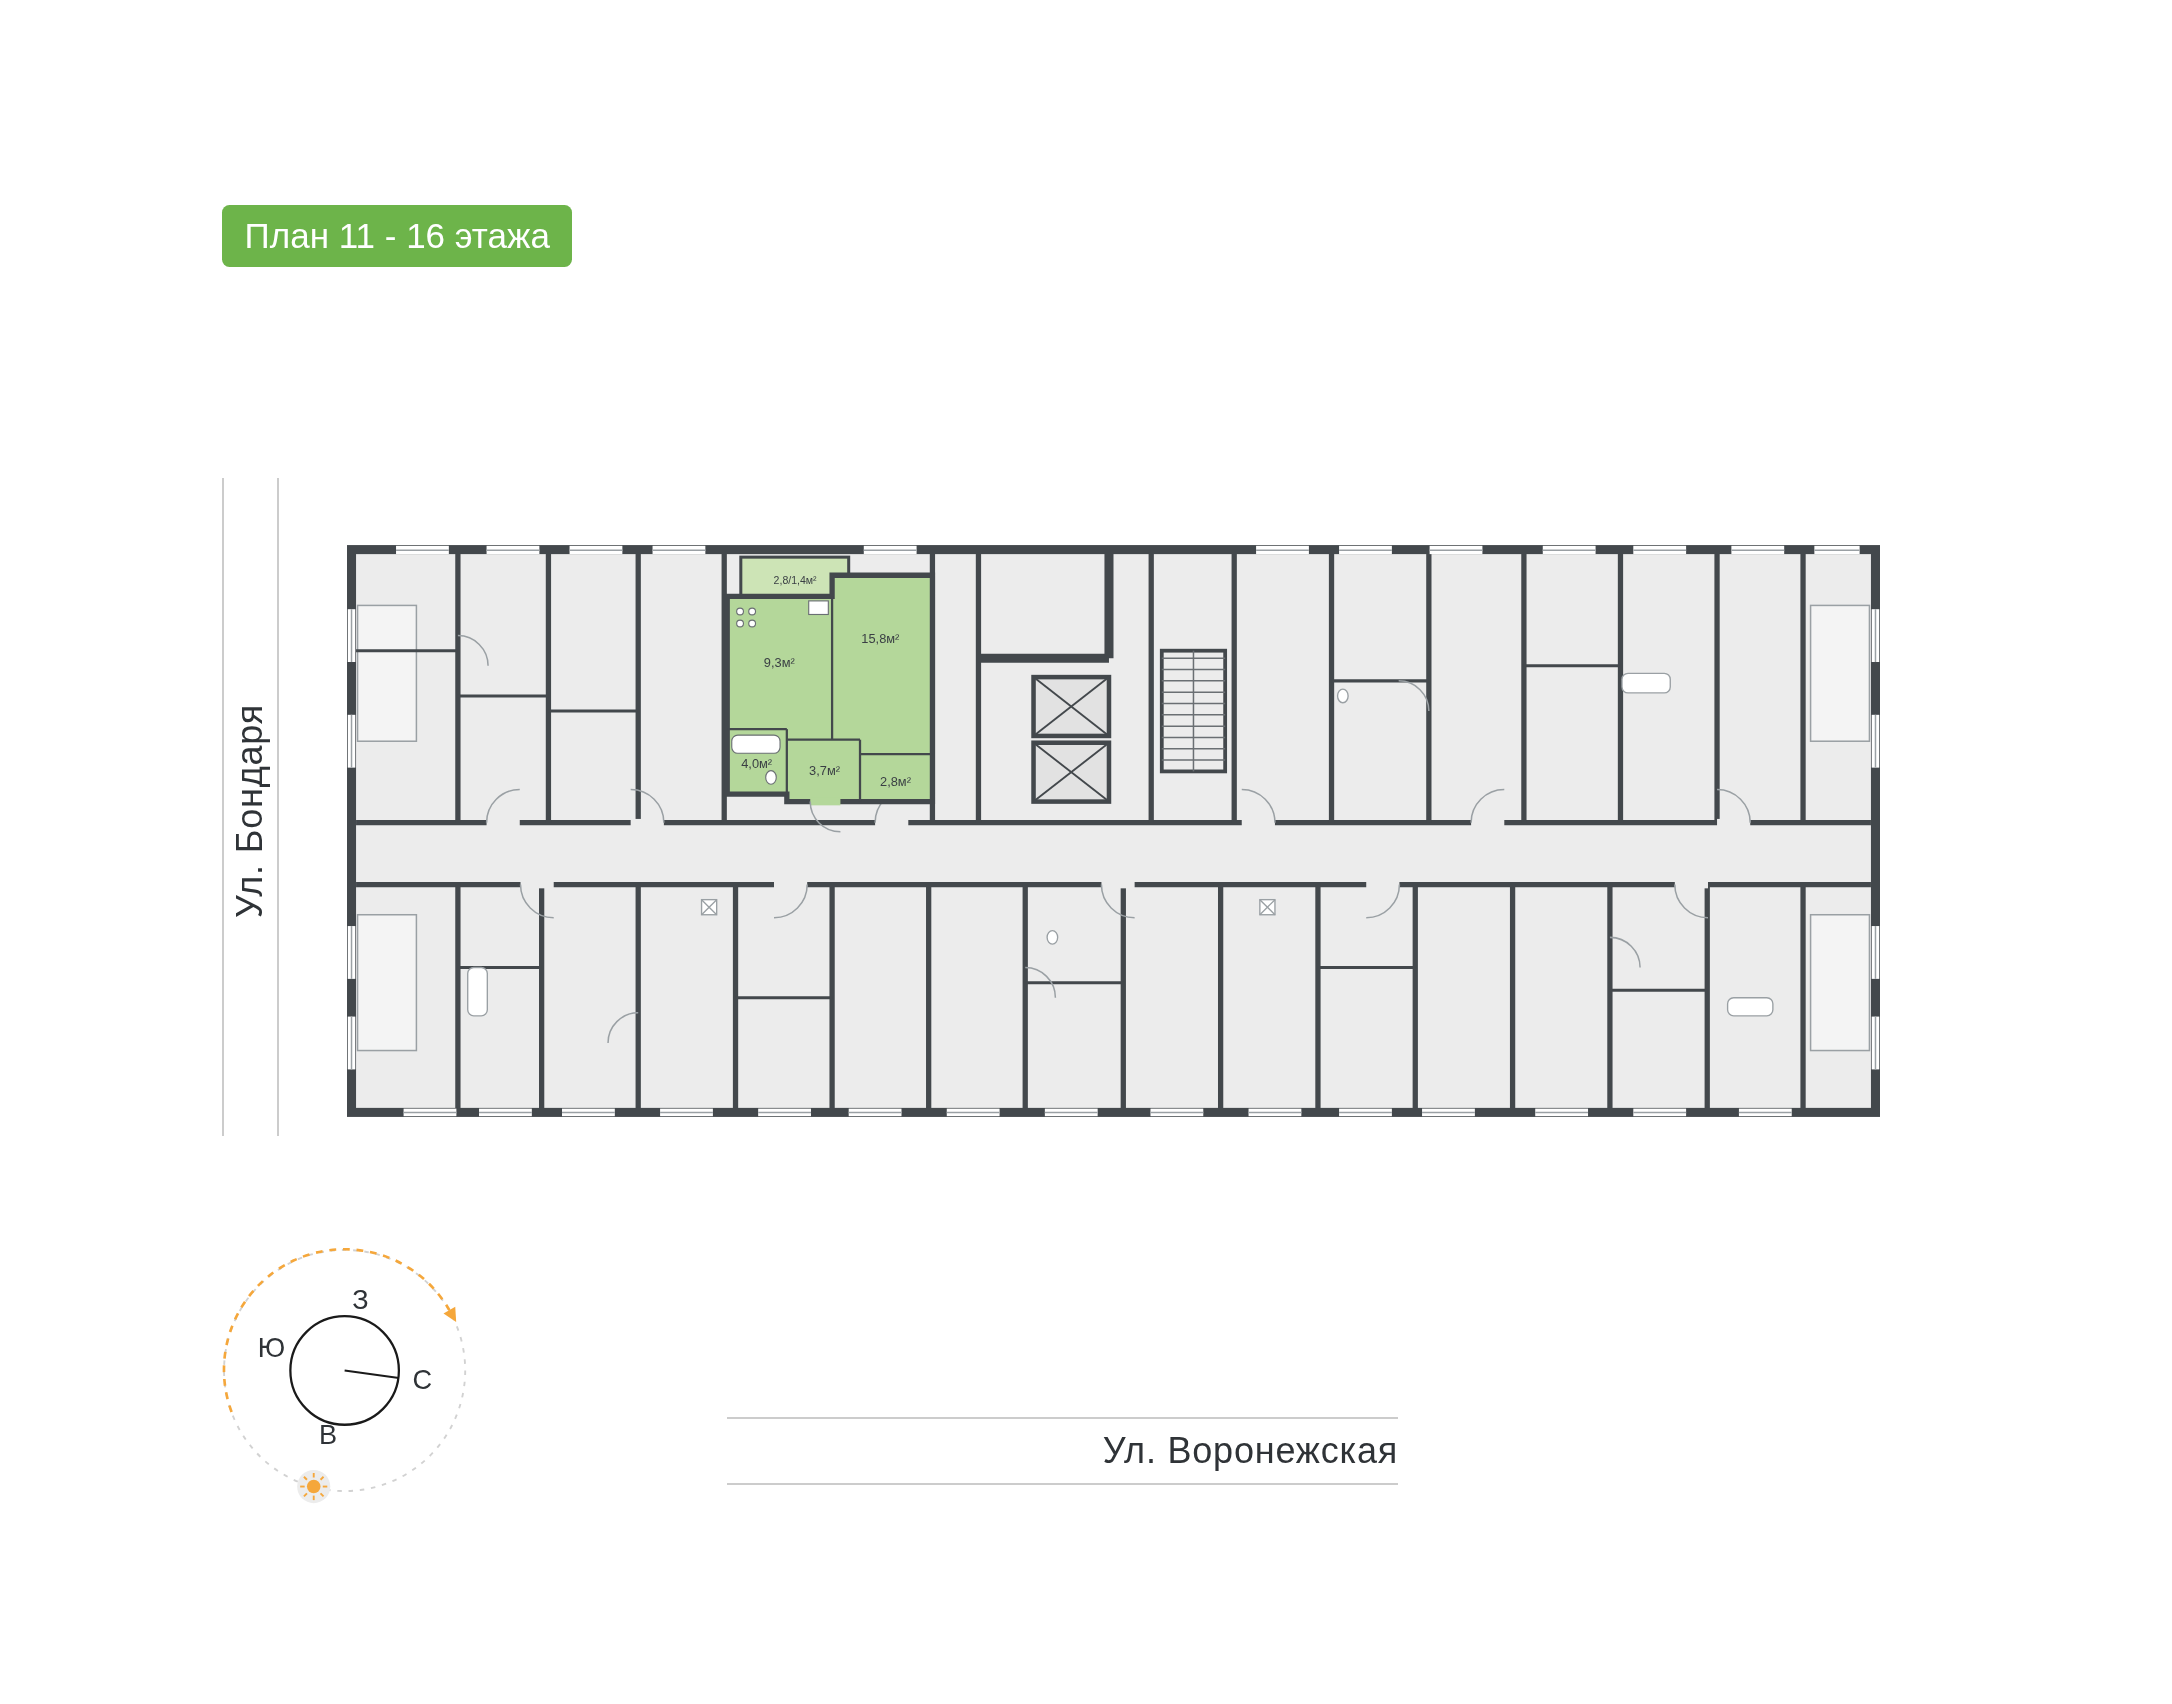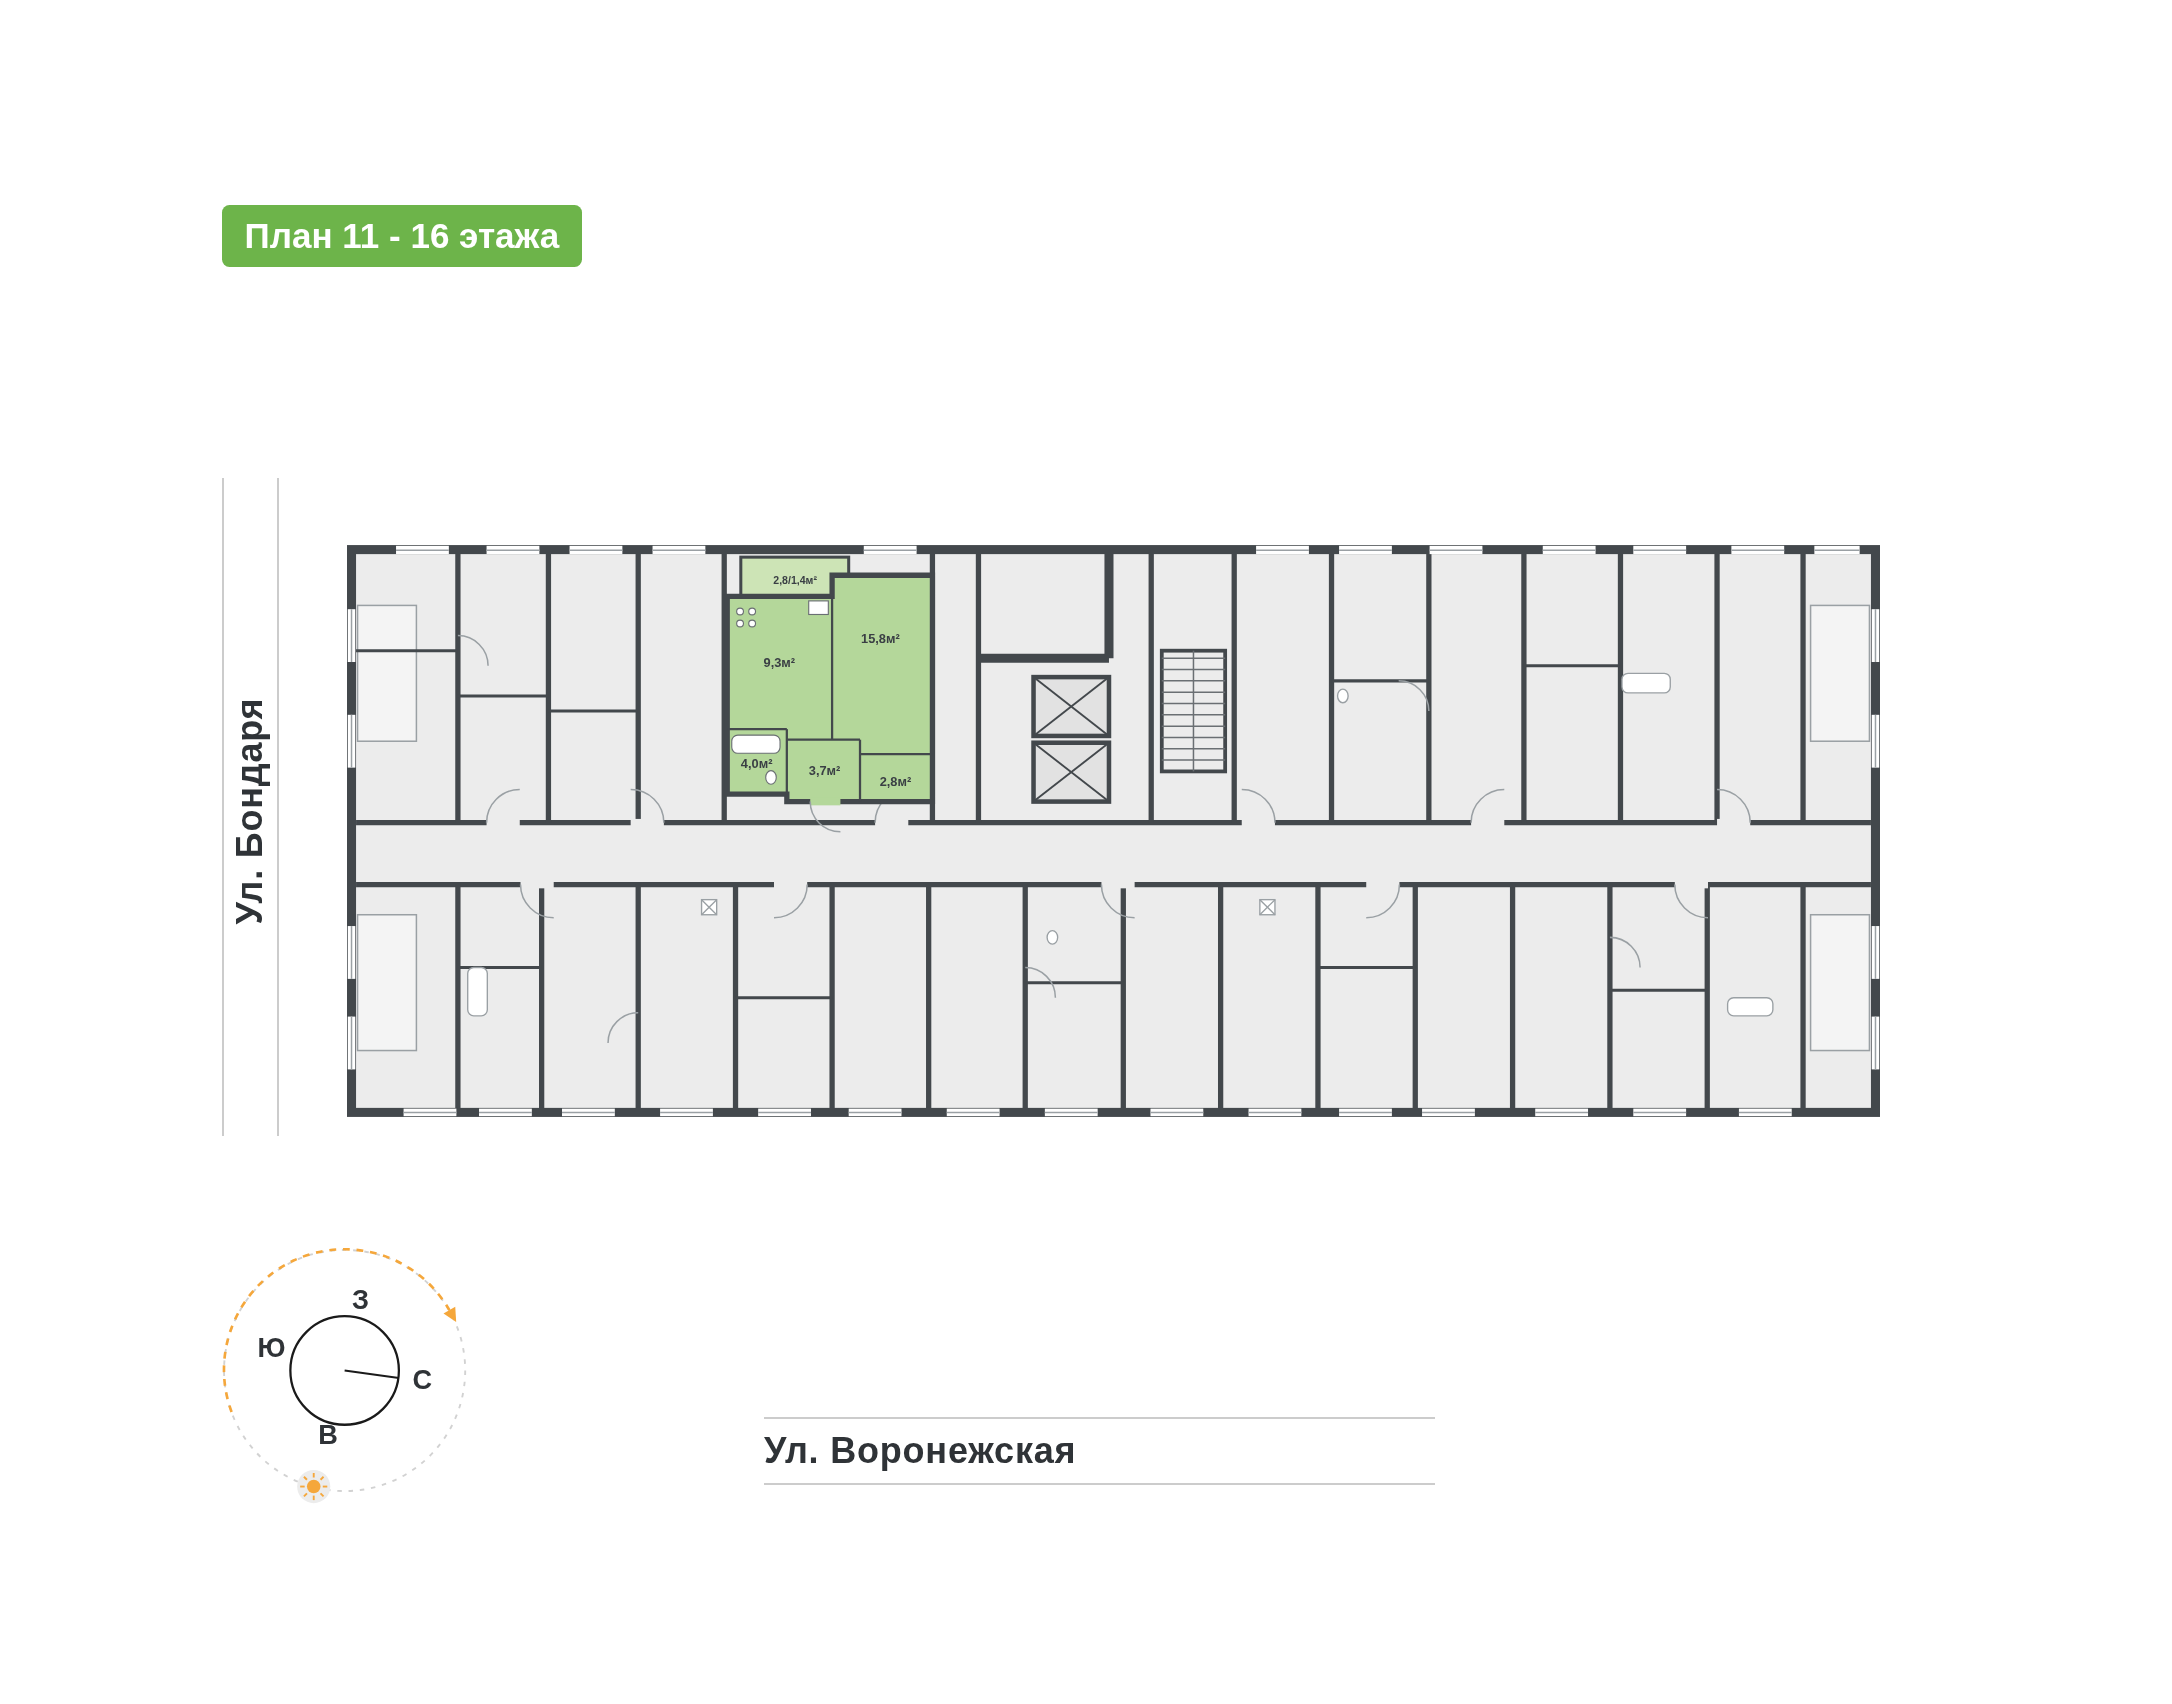--- a/index.html
+++ b/index.html
@@ -3,21 +3,20 @@
 <meta charset="utf-8">
 <style>
   html, body { margin: 0; padding: 0; background: #ffffff; }
   .page {
     position: relative;
     width: 2168px;
     height: 1705px;
     background: #ffffff;
     font-family: "Liberation Sans", sans-serif;
     overflow: hidden;
-    font-weight: bold;
   }
   .badge {
     position: absolute;
     left: 222px;
     top: 205px;
     background: #6db44a;
     color: #ffffff;
     font-size: 35px;
     line-height: 1;
     padding: 13px 22.6px 14.3px 22.6px;
@@ -38,29 +37,29 @@
     left: 250px;
     top: 811px;
     transform: translate(-50%, -50%) rotate(-90deg);
     font-size: 36px;
     color: #2f3337;
     white-space: nowrap;
     letter-spacing: 0.8px;
   }
   .street-bottom {
     position: absolute;
-    left: 764px;
+    left: 727px;
     top: 1417px;
     width: 671px;
     height: 64px;
     border-top: 2.3px solid #cccccc;
     border-bottom: 2.3px solid #cccccc;
     display: flex;
     align-items: center;
-    justify-content: flex-start;
+    justify-content: flex-end;
   }
   .street-bottom-label {
     font-size: 36px;
     color: #2f3337;
     letter-spacing: 0.8px;
   }
   .plan-svg {
     position: absolute;
     left: 347px;
     top: 545px;

